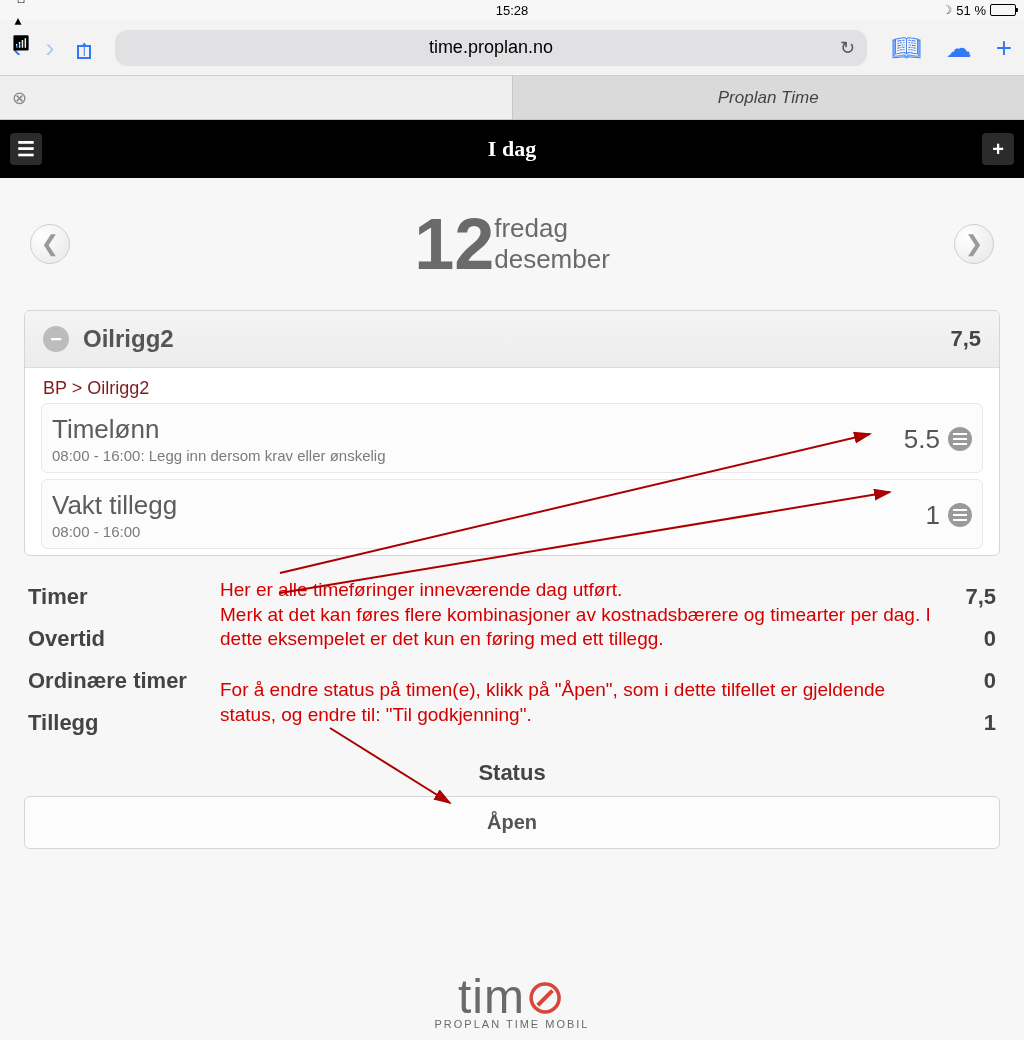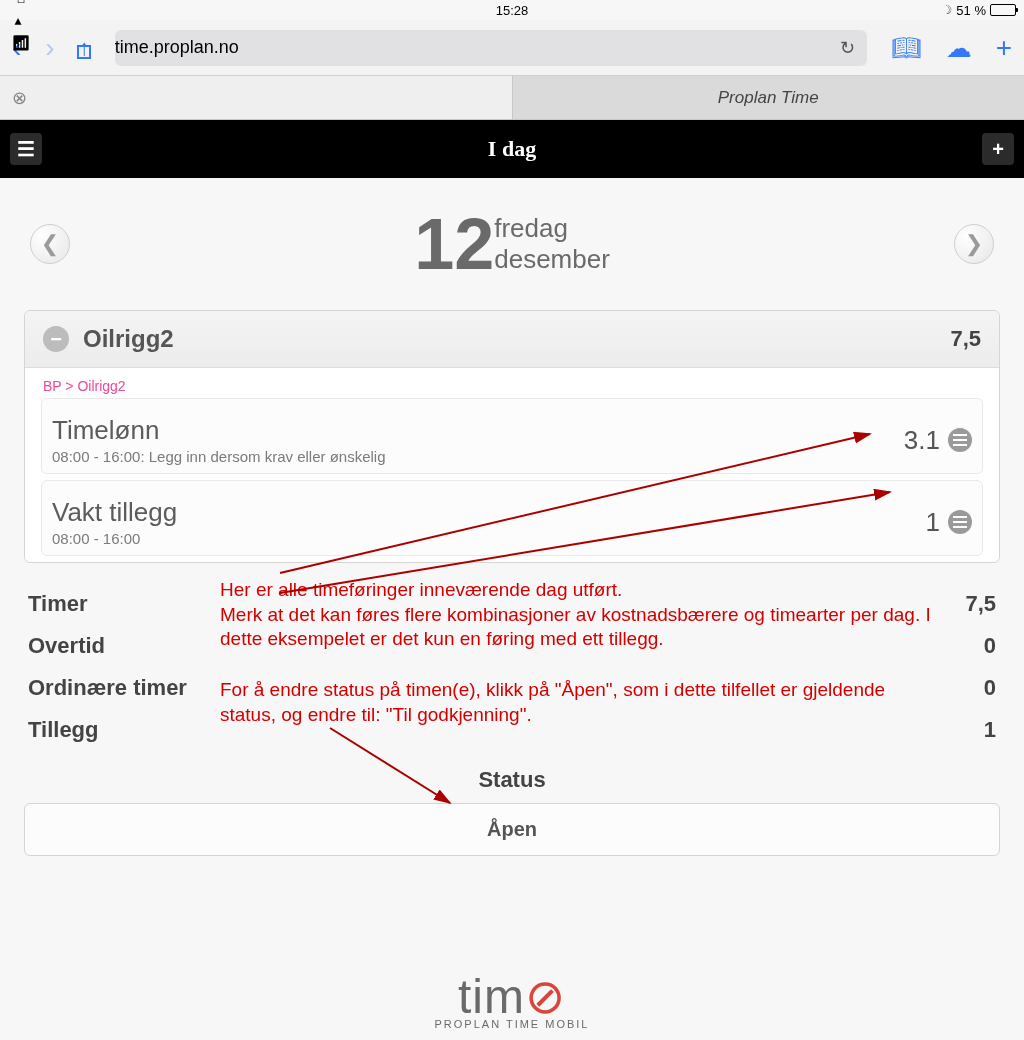--- a/index.html
+++ b/index.html
@@ -51,24 +51,24 @@
     align-items: center;
     padding: 0 12px;
     gap: 24px;
     border-bottom: 1px solid #d0d0d0;
   }
   .safari-btn { color: #3378f6; font-size: 28px; line-height: 1; }
   .addr {
     flex: 1;
     height: 36px;
     background: #e1e1e3;
-    border-radius: 6px;
+    border-radius: 12px;
     display: flex;
     align-items: center;
-    justify-content: flex-start;
+    justify-content: center;
     color: #000;
     font-size: 18px;
     position: relative;
   }
   .addr .reload { position: absolute; right: 12px; color:#555; font-size: 18px; }
 
   
   .tab-row { height: 44px; background:#e8e8e8; display:flex; border-bottom:1px solid #c7c7c7;}
   .tab { flex:1; display:flex; align-items:center; justify-content:center; position:relative; font-size:17px; color:#555;}
   .tab:first-child { border-right:1px solid #c7c7c7;}
@@ -114,23 +114,23 @@
   
   .proj-card { border:1px solid #d5d5d5; border-radius:6px; background:#fff; margin: 0 4px 20px 4px; }
   .proj-head {
     display:flex; align-items:center; padding:14px 18px;
     font-size:24px; font-weight:700; color:#555;
     background: linear-gradient(#f4f4f4,#ececec);
     border-bottom:1px solid #ddd; border-radius:6px 6px 0 0;
   }
   .minus-circ { width:26px; height:26px; border-radius:50%; background:#bcbcbc; color:#fff; display:flex; align-items:center; justify-content:center; margin-right:14px; font-size:20px; font-weight:bold; }
   .proj-total { margin-left:auto; font-size:22px; font-weight:700; color:#444;}
-  .bc { font-size:14px; color:#ec4899; padding: 10px 18px 2px 18px; }
+  .bc { font-size:18px; color:#7f1d1d; padding: 10px 18px 2px 18px; }
   .entry {
-    margin: 2px 16px 6px 16px; padding: 16px 10px 8px 10px; border-radius:6px;
+    margin: 2px 16px 6px 16px; padding: 10px 10px 8px 10px; border-radius:6px;
     border:1px solid #e9e9e9; background:#fcfcfc;
     display:flex; align-items:flex-start;
   }
   .entry:last-child { }
   .entry-main { flex:1; }
   .entry-title { font-size:26px; color:#5c5c5c; }
   .entry-sub { font-size:15px; color:#7b7b7b; margin-top:2px;}
   .entry-val { font-size:26px; color:#555; padding-right:8px; align-self:center;}
   .drag-icon { width:24px; height:24px; border-radius:50%; background:#9a9a9a; display:flex; flex-direction:column; align-items:center; justify-content:center; gap:3px; align-self:center; }
   .drag-icon span { width:14px; height:2px; background:#fff; display:block; }
@@ -238,21 +238,21 @@
       <span>Oilrigg2</span>
       <span class="proj-total">7,5</span>
     </div>
     <div class="bc">BP &gt; Oilrigg2</div>
 
     <div class="entry">
       <div class="entry-main">
         <div class="entry-title">Timelønn</div>
         <div class="entry-sub">08:00 - 16:00: Legg inn dersom krav eller ønskelig</div>
       </div>
-      <div class="entry-val">3.1</div>
+      <div class="entry-val">5.5</div>
       <div class="drag-icon">
           <span></span>
           <span></span>
           <span></span>
         </div>
     </div>
 
     <div class="entry">
       <div class="entry-main">
         <div class="entry-title">Vakt tillegg</div>

